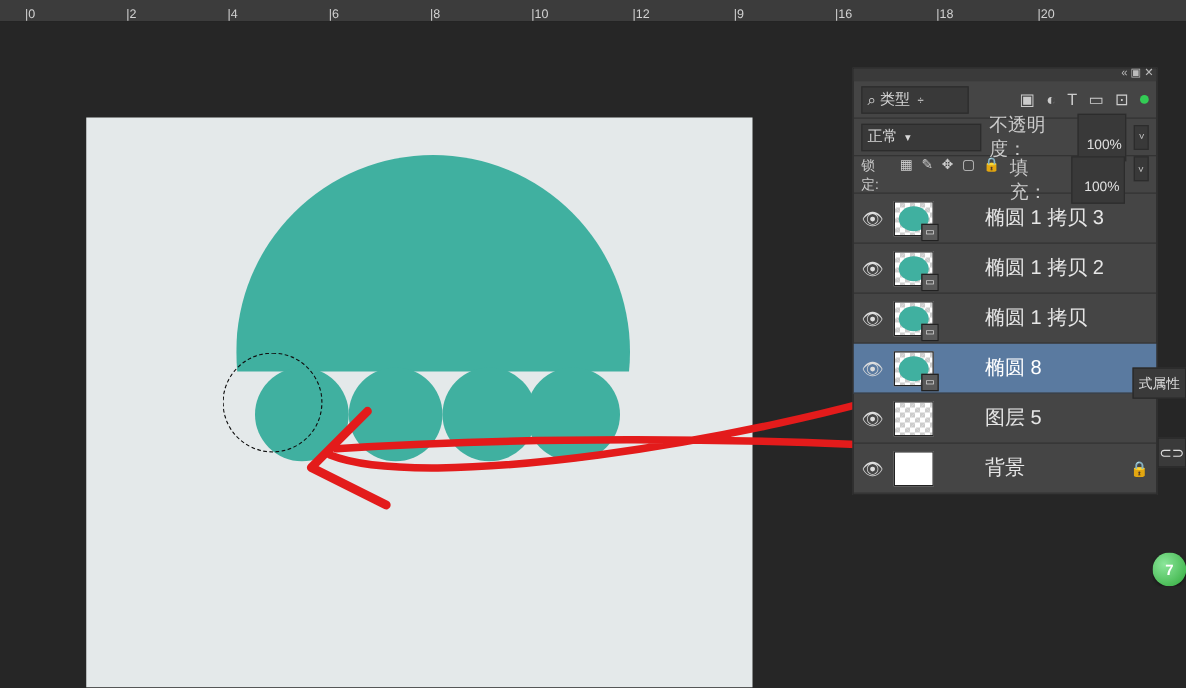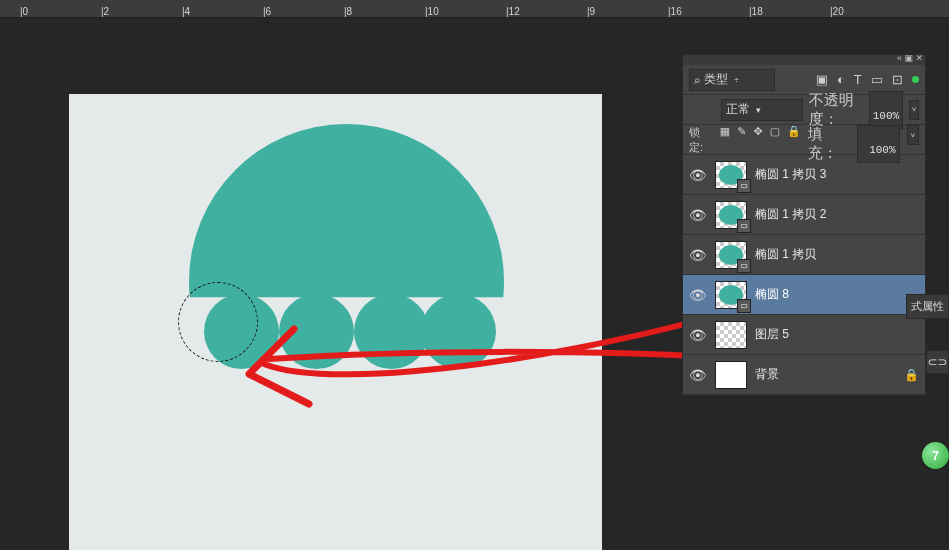--- a/index.html
+++ b/index.html
@@ -119,32 +119,31 @@
 .dd-type { width: 86px; }
 .iconrow { display: flex; gap: 9px; margin-left: auto; color: #ccc; font-size: 13px; align-items: center; }
 .mode-row {
   height: 30px;
   border-bottom: 1px solid #333;
   display: flex;
   align-items: center;
   padding: 0 6px;
   gap: 6px;
 }
-.dd-mode { width: 110px; margin-left: 32px; }
+.dd-mode { width: 110px; }
 .label-small { color: #ccc; font-size: 15px; }
 .value-box {
   background: #393939;
   border: 1px solid #2c2c2c;
   height: 20px;
   width: 44px;
   text-align: right;
   padding: 18px 3px;
   font-size: 11px;
   color: #e0e0e0;
-  font-family: Liberation Mono, monospace;
 }
 .caret-v {
   width: 13px; height: 20px; background: #393939; border: 1px solid #2c2c2c;
   display:flex; align-items:center; justify-content:center; font-size:8px; color:#ccc;
 }
 .lock-row {
   height: 30px;
   border-bottom: 1px solid #333;
   display: flex;
   align-items: flex-start;
@@ -185,21 +184,21 @@
 }
 .mask-badge {
   position: absolute;
   bottom: -4px; right: -4px;
   width: 14px; height: 14px;
   background: #595959;
   border: 1px solid #222;
   display: flex; align-items:center; justify-content:center;
   font-size: 8px; color: #eee;
 }
-.layer-name { font-size: 12px; color: #e6e6e6; }
+.layer-name { font-size: 16px; color: #e6e6e6; margin-left: 33px; }
 .layer.selected .layer-name { color: #fff; }
 .lock-icon { margin-left: auto; color: #ddd; font-size: 12px; }
 
 .side-tab {
   position: absolute;
   right: 0; top: 294px;
   background: #3a3a3a;
   border: 1px solid #282828;
   color: #ddd;
   font-size: 11px;

